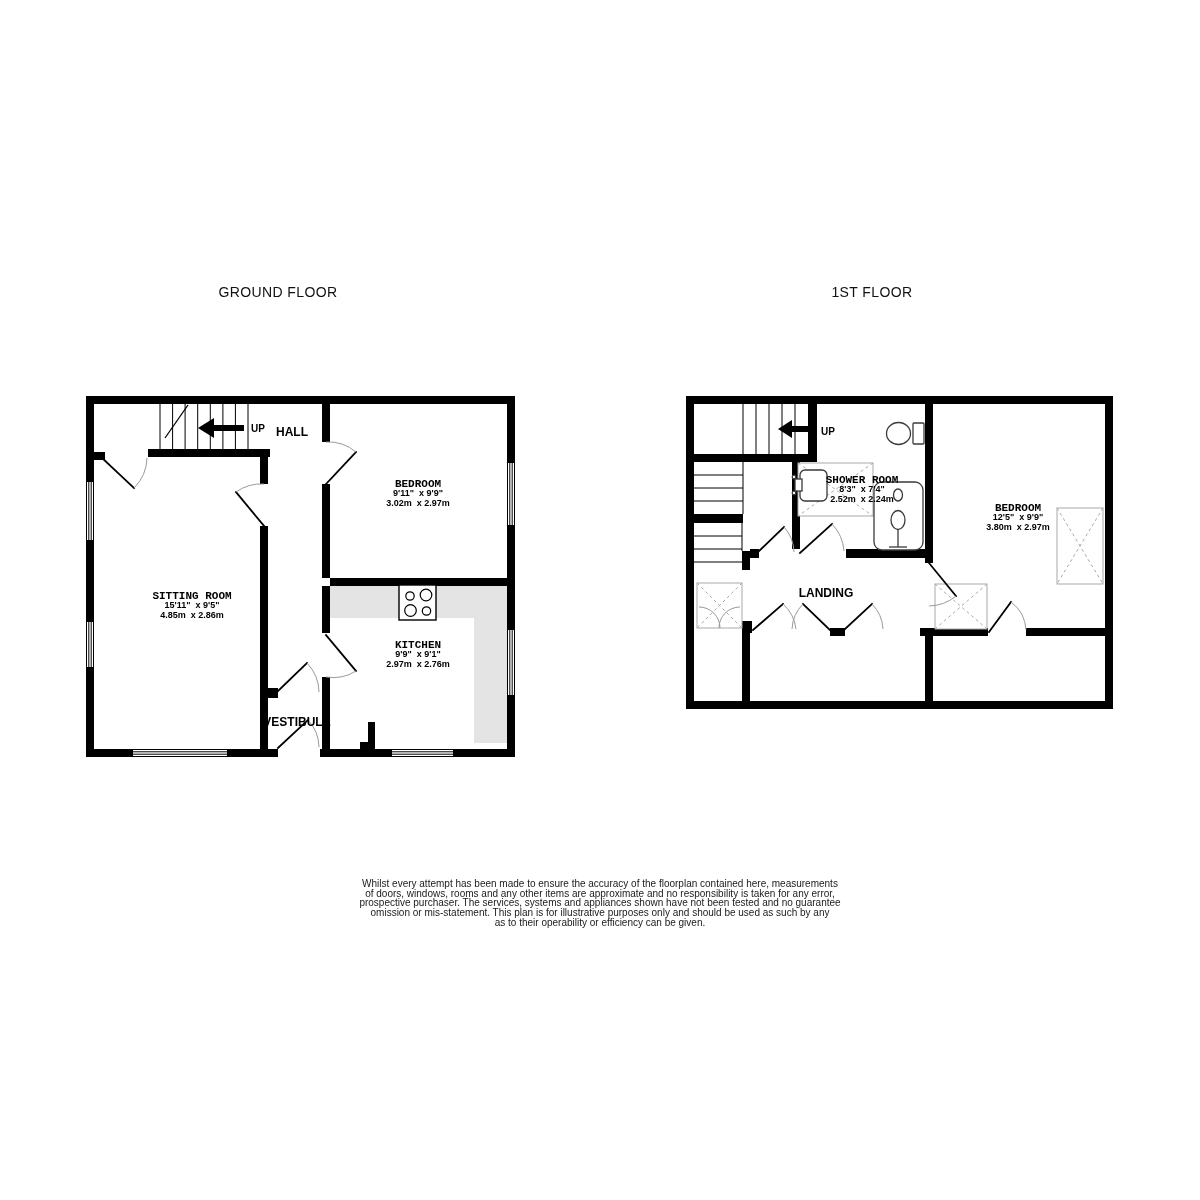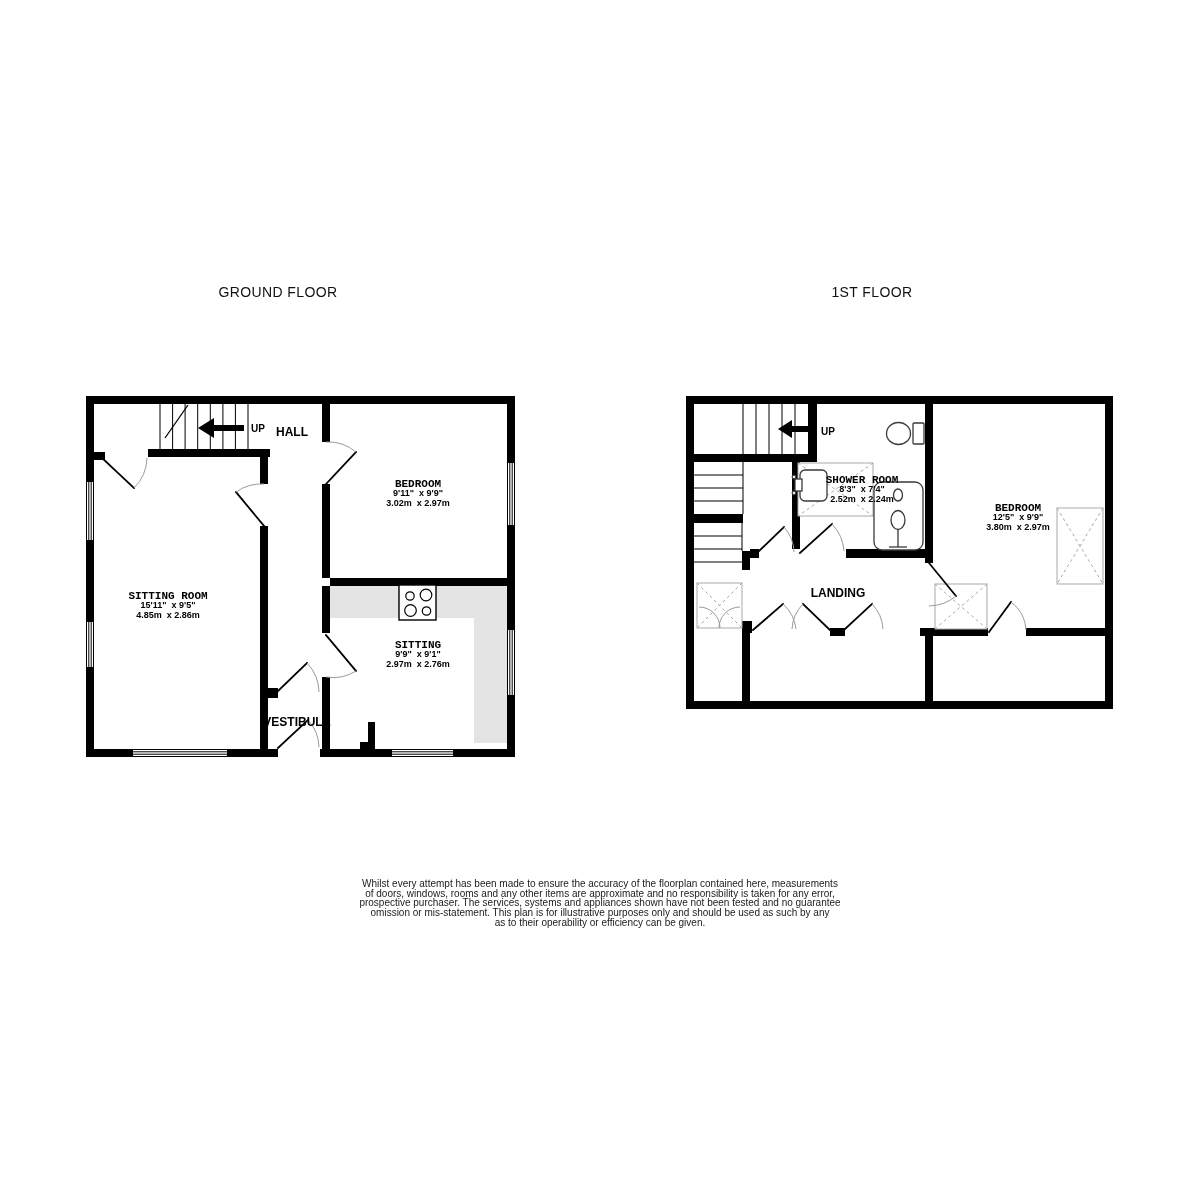--- a/index.html
+++ b/index.html
@@ -179,27 +179,27 @@
 
     <div class="lbl lbl-up" style="left:172px;top:32px;">UP</div>
     <div class="lbl" style="left:206px;top:36px;">HALL</div>
     <div class="lbl" style="left:211px;top:326px;">VESTIBULE</div>
 
     <div class="room-label" style="left:332px;top:97px;">
       <div class="rname">BEDROOM</div>
       <div class="rdim">9'11"  x 9'9"</div>
       <div class="rdim">3.02m  x 2.97m</div>
     </div>
-    <div class="room-label" style="left:82px;top:209px;">
+    <div class="room-label" style="left:106px;top:209px;">
       <div class="rname">SITTING ROOM</div>
       <div class="rdim">15'11"  x 9'5"</div>
       <div class="rdim">4.85m  x 2.86m</div>
     </div>
     <div class="room-label" style="left:332px;top:258px;">
-      <div class="rname">SITTING</div>
+      <div class="rname">KITCHEN</div>
       <div class="rdim">9'9"  x 9'1"</div>
       <div class="rdim">2.97m  x 2.76m</div>
     </div>
   </div>
 
   <div class="plan plan-first">
     <svg width="427" height="313" viewBox="0 0 427 313">
 
       <g>
         <rect class="wall" x="0" y="0" width="427" height="8"></rect>
@@ -313,21 +313,21 @@
         <path class="leaf" d="M158,234 L186,208"></path>
           <path class="arc" d="M186,208 A39 39 0 0 1 197,233"></path>
       </g>
       <g>
         <path class="leaf" d="M303,236 L325,206"></path>
           <path class="arc" d="M325,206 A37 37 0 0 1 340,234"></path>
       </g>
     </svg>
 
     <div class="lbl lbl-up" style="left:142px;top:35px;">UP</div>
-    <div class="lbl" style="left:152px;top:197px;">LANDING</div>
+    <div class="lbl" style="left:140px;top:197px;">LANDING</div>
 
     <div class="room-label" style="left:176px;top:93px;">
       <div class="rname">SHOWER ROOM</div>
       <div class="rdim">8'3"  x 7'4"</div>
       <div class="rdim">2.52m  x 2.24m</div>
     </div>
     <div class="room-label" style="left:332px;top:121px;">
       <div class="rname">BEDROOM</div>
       <div class="rdim">12'5"  x 9'9"</div>
       <div class="rdim">3.80m  x 2.97m</div>

